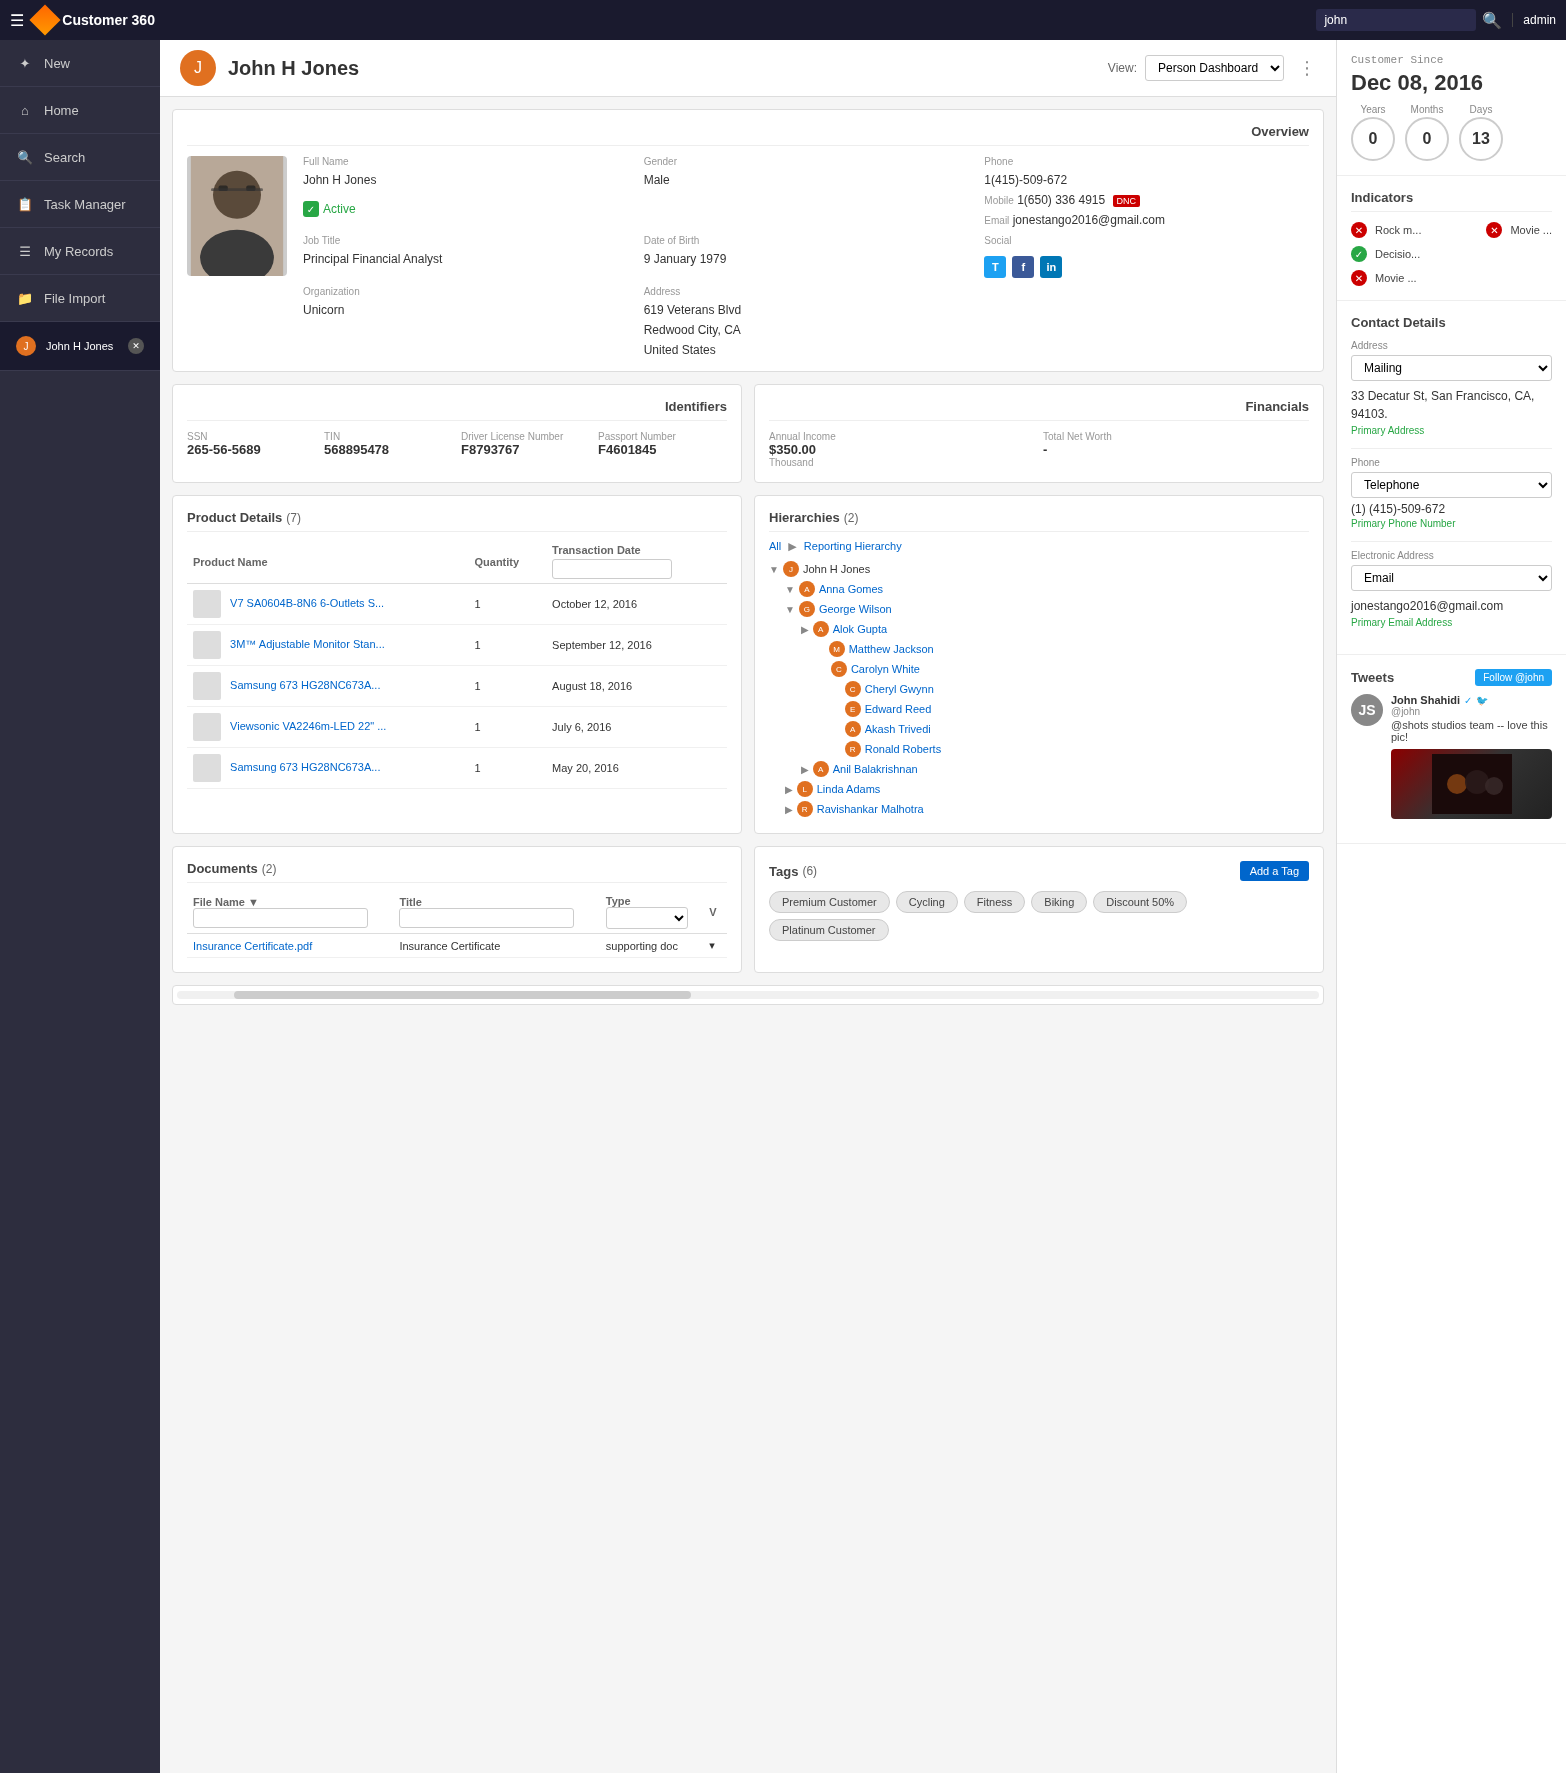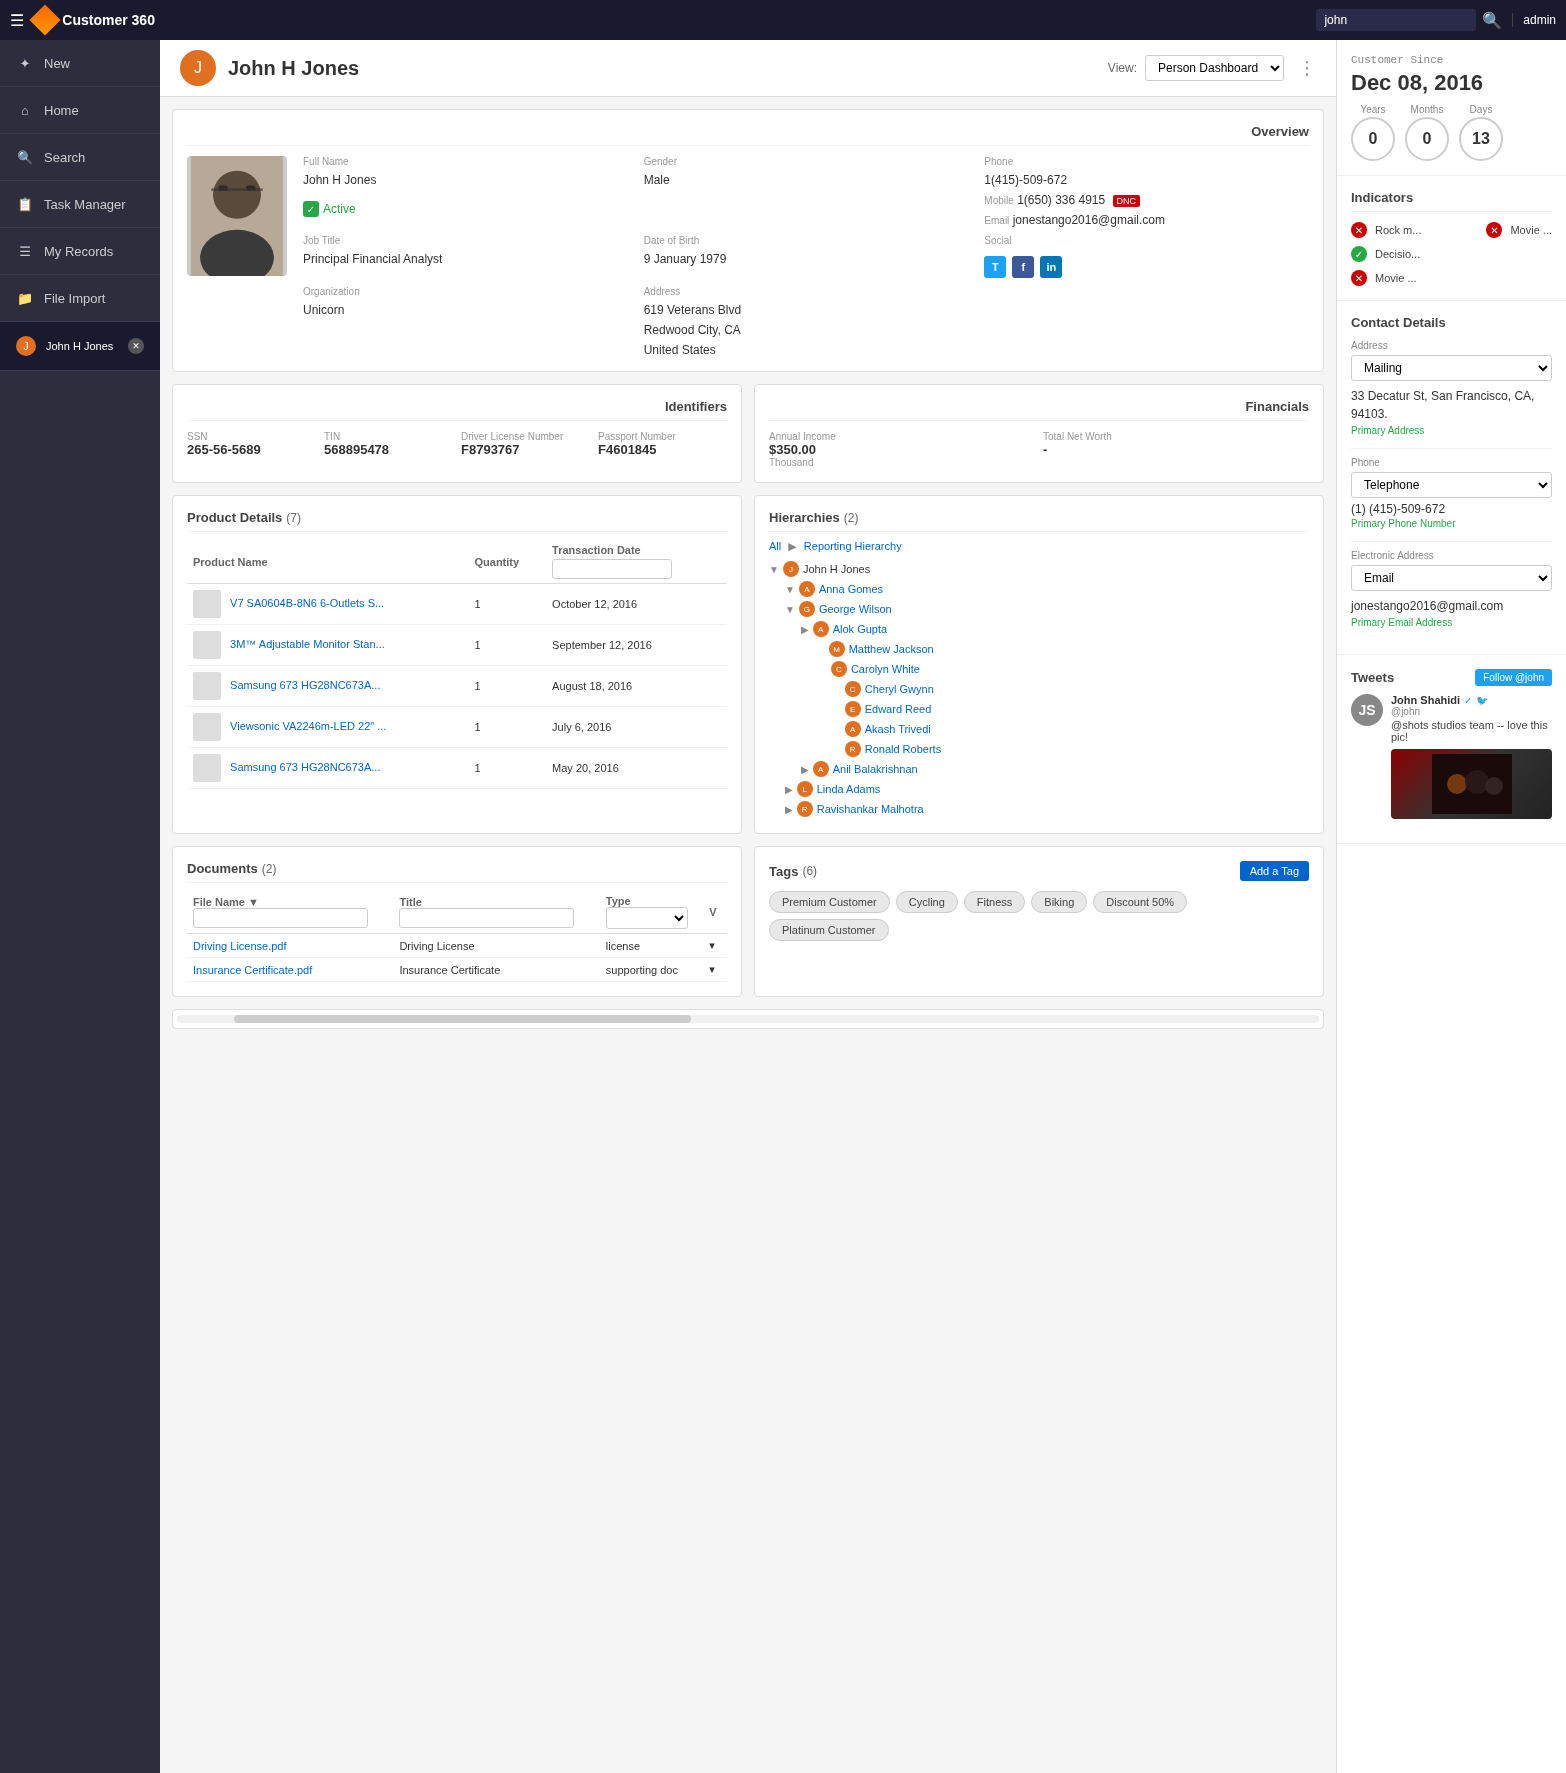--- a/index.html
+++ b/index.html
@@ -477,26 +477,20 @@
                   </th>
                   <th>
                     <span>Type</span>
                     <br><select class="filter-select"><option></option></select>
                   </th>
                   <th>V</th>
                 </tr>
               </thead>
               <tbody id="docs-body">
                   <tr>
-    <td><a href="#">Driving License.pdf</a></td>
-    <td>Driving License</td>
-    <td>license</td>
-    <td>▾</td>
-  </tr>
-                  <tr>
     <td><a href="#">Insurance Certificate.pdf</a></td>
     <td>Insurance Certificate</td>
     <td>supporting doc</td>
     <td>▾</td>
   </tr>
                 </tbody>
             </table>
           </div>
           <div class="card">
             <div class="tags-header">

